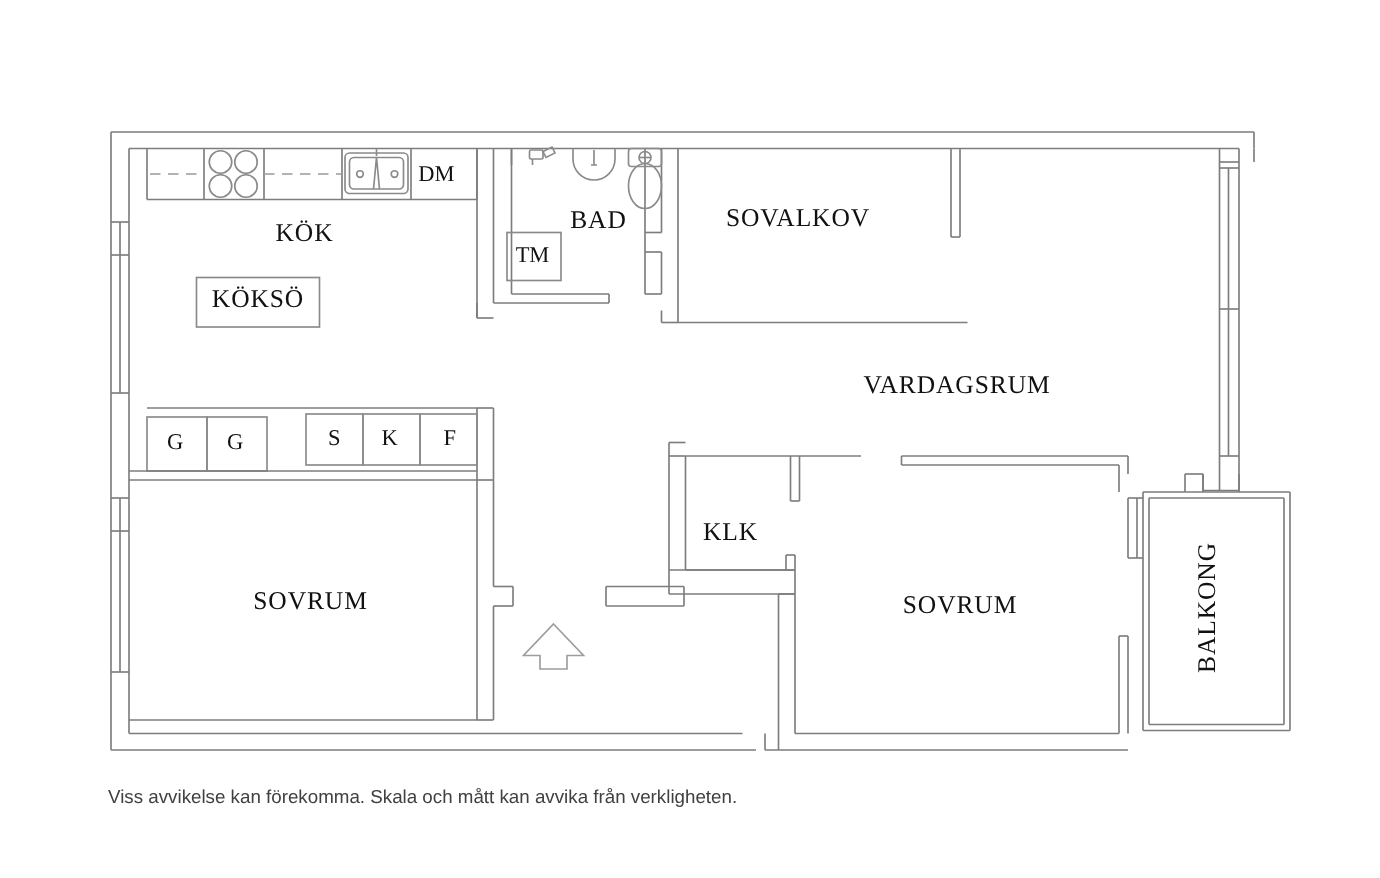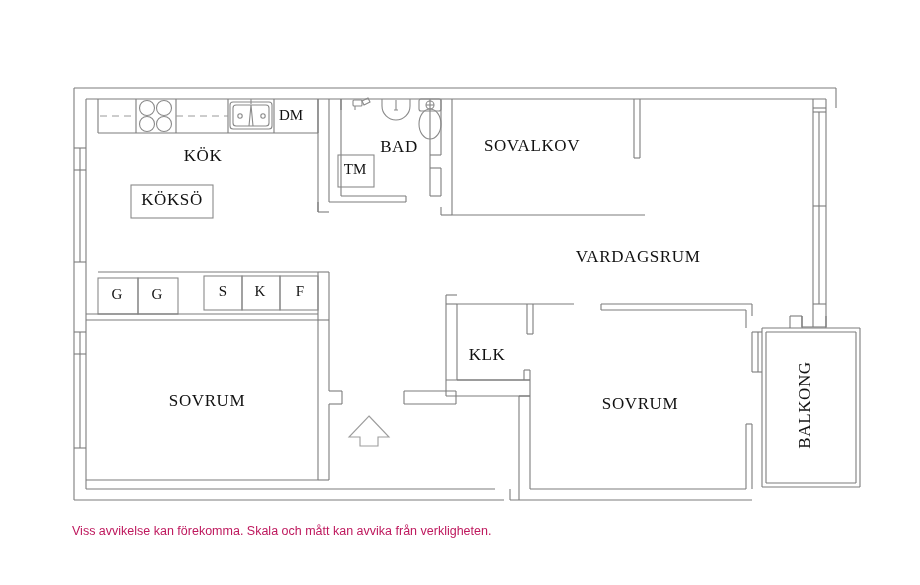--- a/index.html
+++ b/index.html
@@ -53,21 +53,21 @@
     font-size:17px;
     letter-spacing:0.6px;
     text-anchor:middle;
     dominant-baseline:middle;
   }
   .caption{
     position:absolute;
     left:72px;top:524px;
     font-family:"Liberation Sans", sans-serif;
     font-size:12.5px;
-    color:#be185d;
+    color:#404040;
     white-space:nowrap;
   }
 </style>
 </head>
 <body>
 
 <div id="plan-root">
 
   <svg class="floorplan" viewBox="0 0 920 585">
 

